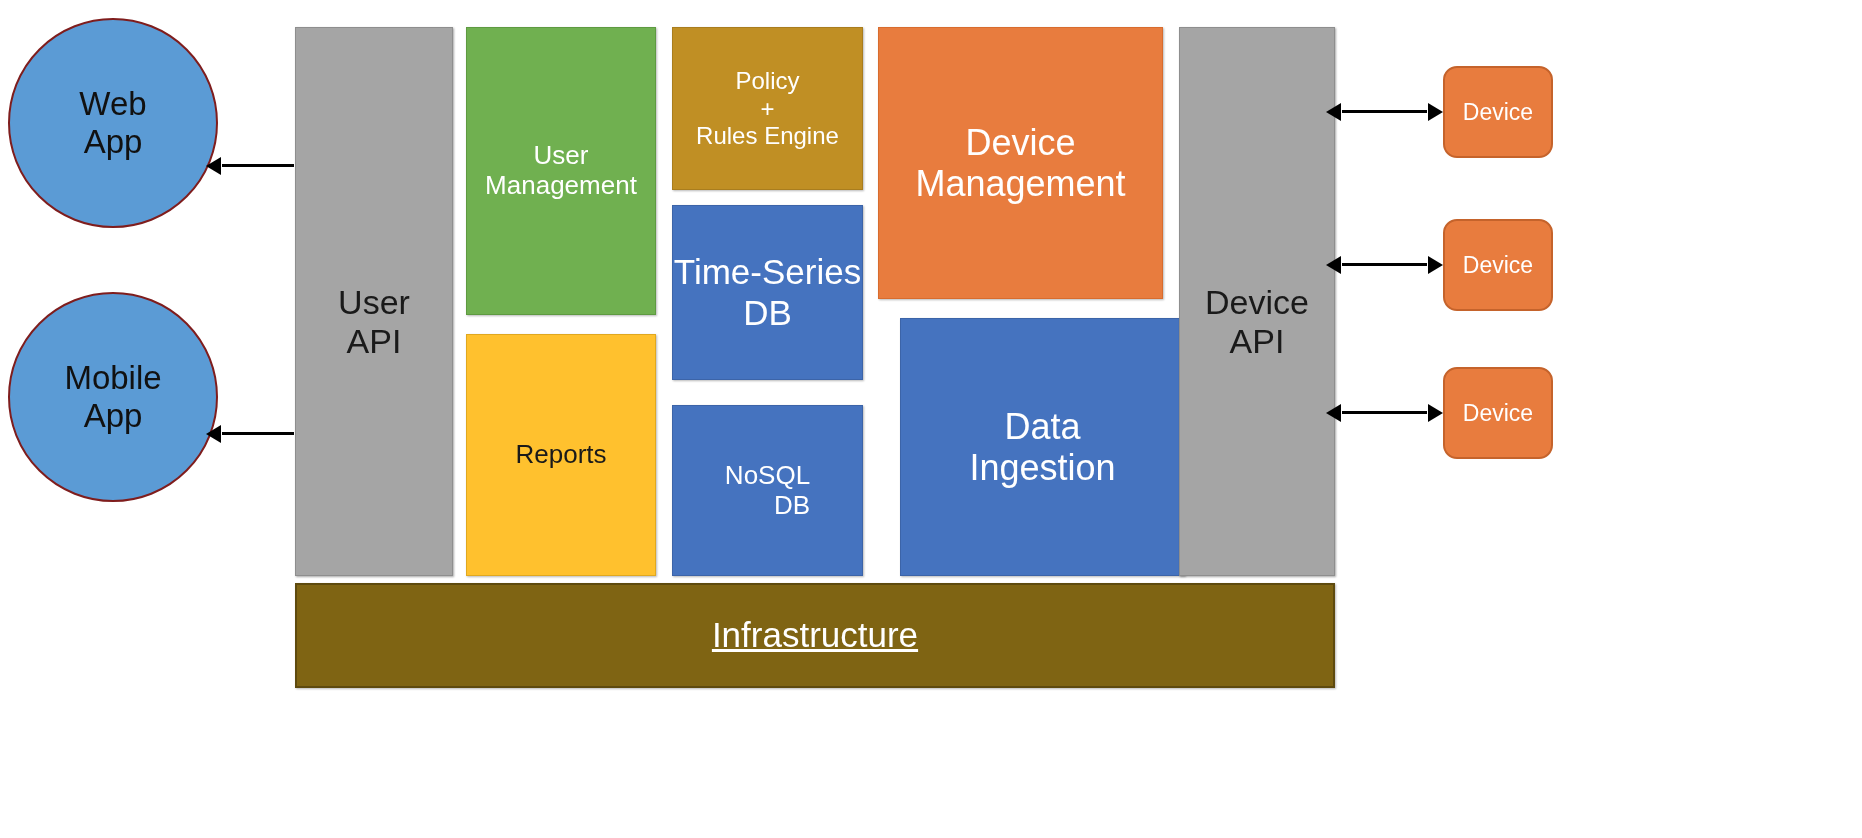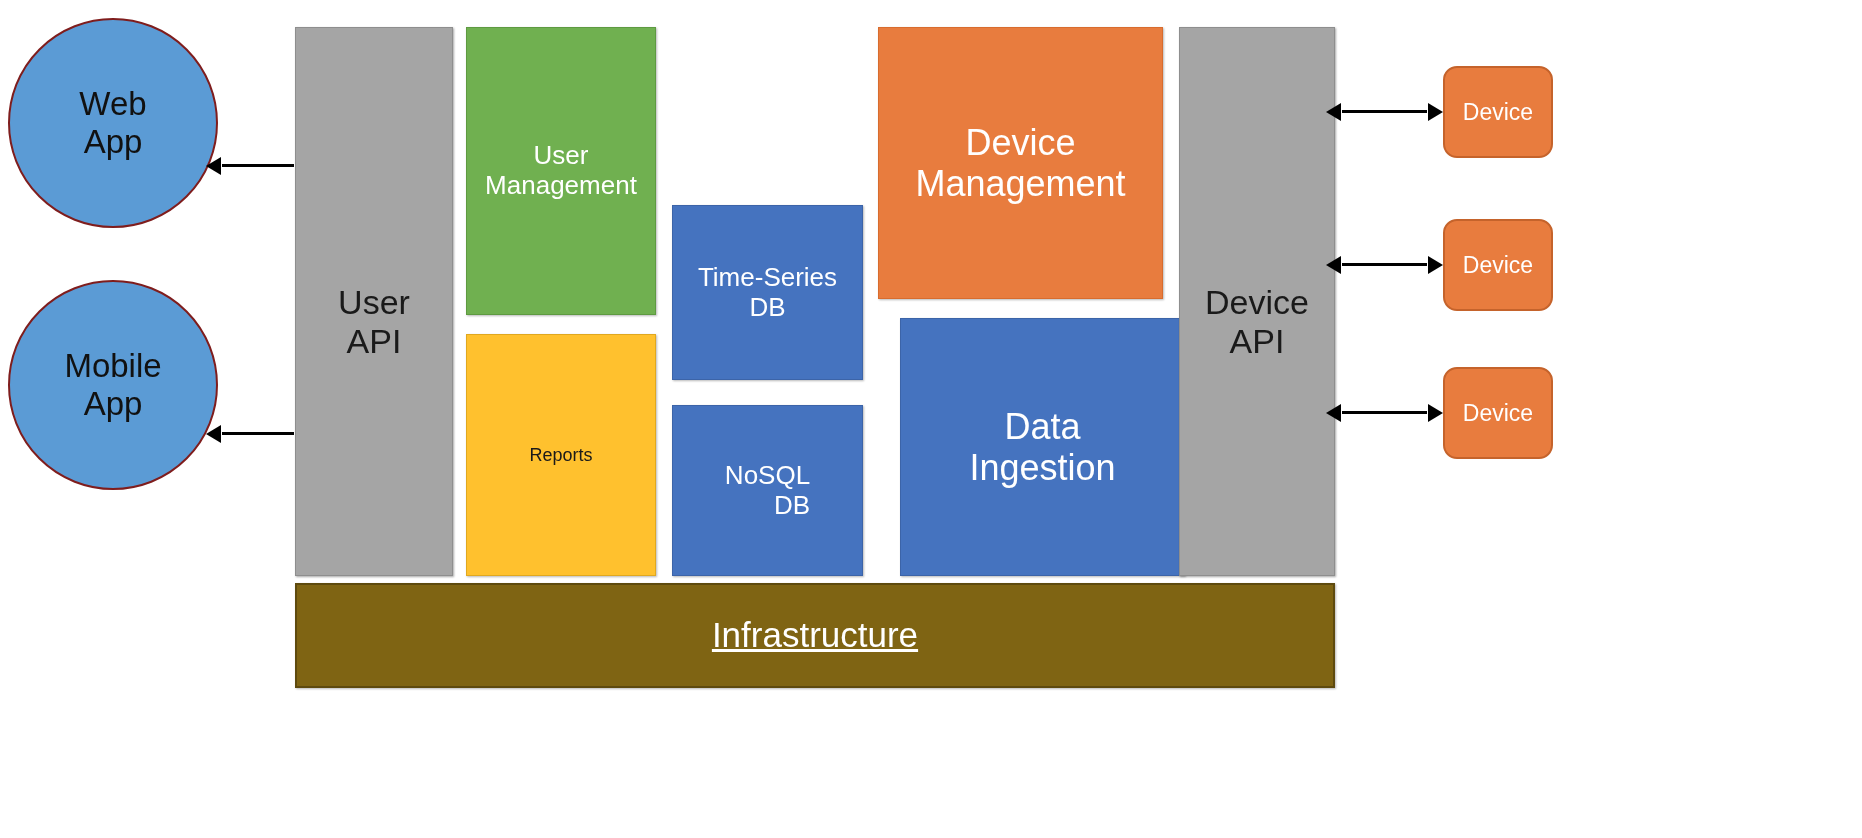--- a/index.html
+++ b/index.html
@@ -95,44 +95,49 @@
 </head>
 <body>
 
 <div id="canvas">
 
   <div class="node circle" style="left:8px; top:18px; width:210px; height:210px;">
     <span class="node-label">Web
 App</span>
   </div>
 
-  <div class="node circle" style="left:8px; top:280px; width:210px; height:210px;">
+  <div class="node circle" style="left:8px; top:292px; width:210px; height:210px;">
     <span class="node-label">Mobile
 App</span>
   </div>
 
   <div class="arrow" style="left:222px; top:164px; width:72px;"></div>
   <div class="arrow" style="left:222px; top:432px; width:72px;"></div>
 
   <div class="node api-col" style="left:295px; top:27px; width:158px; height:549px;">
     <span class="node-label" style="top:255px;">User
 API</span>
   </div>
 
   <div class="node svc green" style="left:466px; top:27px; width:190px; height:288px; font-size:26px;">
     <span class="node-label">User
 Management</span>
   </div>
 
-  <div class="node svc yellow" style="left:466px; top:334px; width:190px; height:242px; font-size:18px;">
+  <div class="node svc yellow" style="left:466px; top:334px; width:190px; height:242px; font-size:26px;">
     <span class="node-label">Reports</span>
   </div>
 
+  <div class="node svc gold" style="left:672px; top:27px; width:191px; height:163px; font-size:24px;">
+    <span class="node-label">Policy
++
+Rules Engine</span>
+  </div>
 
-  <div class="node svc blue" style="left:672px; top:205px; width:191px; height:175px; font-size:26px;">
+  <div class="node svc blue" style="left:672px; top:205px; width:191px; height:175px; font-size:35px;">
     <span class="node-label">Time-Series
 DB</span>
   </div>
 
   <div class="node svc blue" style="left:672px; top:405px; width:191px; height:171px; font-size:26px;text-align:right;">
     <span class="node-label">NoSQL
 DB</span>
   </div>
 
   <div class="node svc orange" style="left:878px; top:27px; width:285px; height:272px; font-size:36px;">

